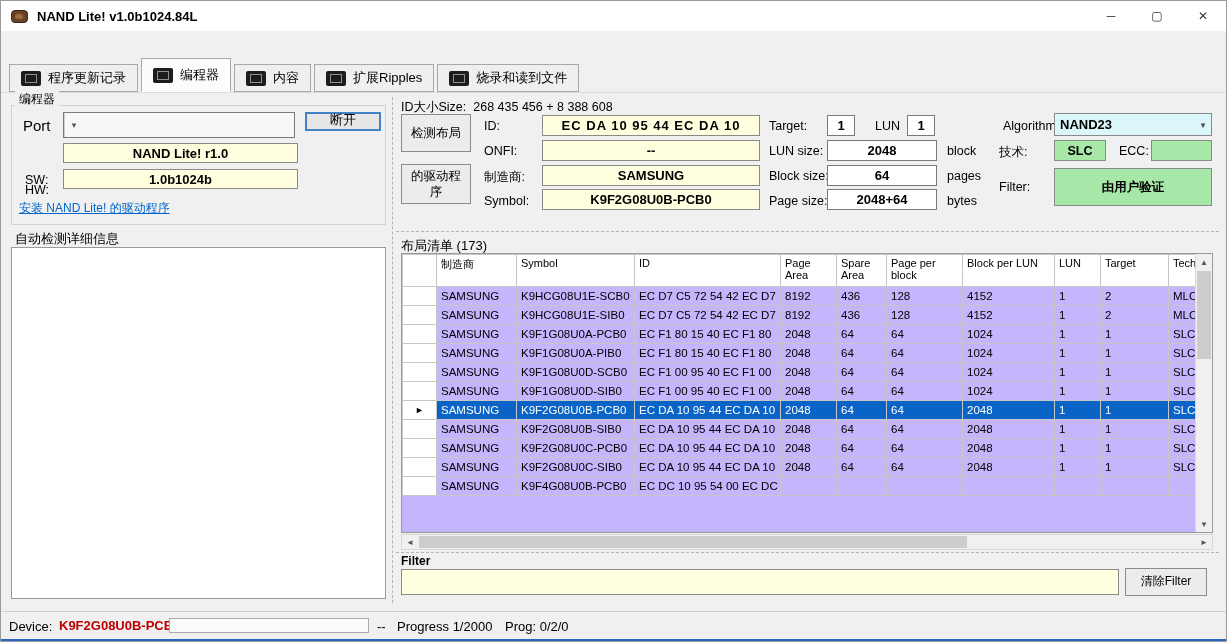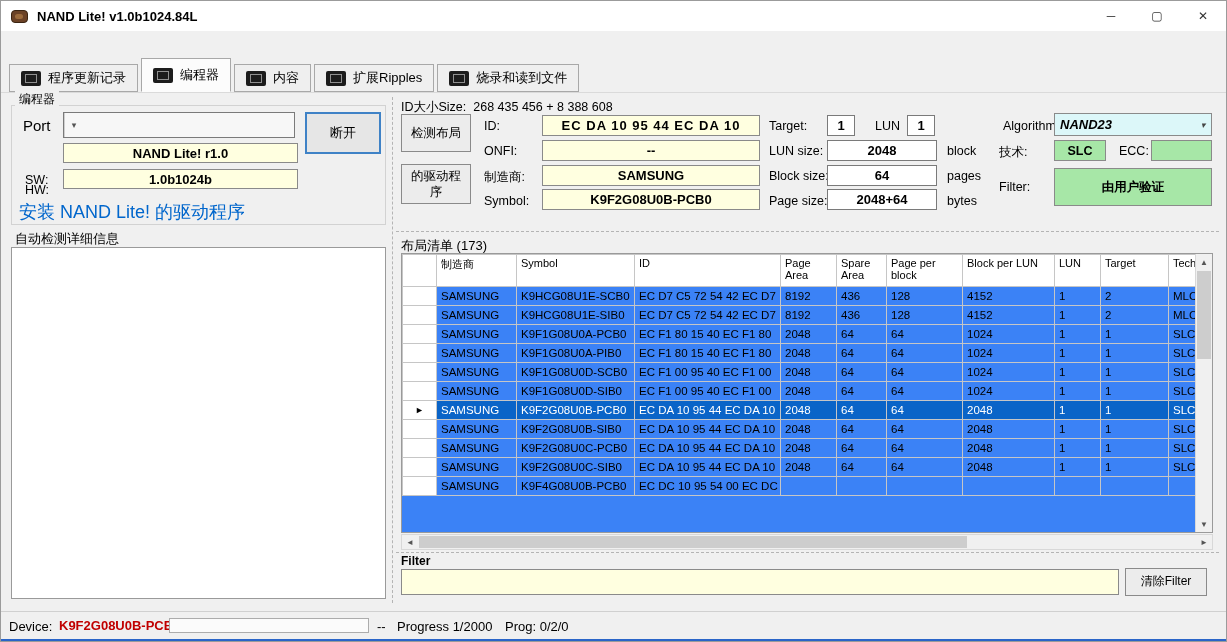--- a/index.html
+++ b/index.html
@@ -40,21 +40,21 @@
   
   .label { font-size:12.5px; color:#000; white-space:nowrap; }
   .yellow-field { background:#ffffe0; border:1px solid #8a8a8a; display:flex; align-items:center;
                   justify-content:center; font-weight:bold; font-size:13px; white-space:nowrap; overflow:hidden; }
   .white-box { background:#ffffff; border:1px solid #7a7a7a; display:flex; align-items:center;
                justify-content:center; font-weight:bold; font-size:13px; }
   .green-box { background:#a7e7a7; border:1px solid #8a8a8a; display:flex; align-items:center;
                justify-content:center; font-weight:bold; font-size:12.5px; text-align:center; }
   .btn { background:#ececec; border:1px solid #8a8a8a; display:flex; align-items:center;
          justify-content:center; font-size:12.5px; text-align:center; cursor:pointer; line-height:1.3; }
-  .link { color:#0066cc; font-size:18px; cursor:pointer; white-space:nowrap; }
+  .link { color:#0066cc; text-decoration:underline; font-size:12px; cursor:pointer; white-space:nowrap; }
   .dashed-v { border-left:1px dashed #b4b4b4; }
   .dashed-h { border-top:1px dashed #b4b4b4; }
 
   
   .groupbox { position:absolute; left:10px; top:104px; width:375px; height:120px;
               border:1px solid #d2d2d2; }
   .group-legend { position:absolute; left:14px; top:90px; background:#f0f0f0; padding:0 4px;
                   font-size:12px; }
   .port-label { position:absolute; left:22px; top:116px; font-size:15px; }
   .combo { background:#f7f7f7; border:1px solid #7a7a7a; display:flex; align-items:center;
@@ -69,21 +69,21 @@
 
   
   .idhex { letter-spacing:1px; }
   .algo { background:#dcf7f9; border:1px solid #8a8a8a; display:flex; align-items:center;
           cursor:pointer; }
   .algo .algo-text { flex:1; padding-left:5px; font-weight:bold; font-size:13px; }
   .algo .algo-arrow { width:16px; font-size:9px; color:#444; text-align:center; }
 
   
   .table-wrap { position:absolute; left:400px; top:252px; width:812px; height:280px;
-                background:#3b82f6; border:1px solid #9a9a9a; overflow:hidden; }
+                background:#c4b5fd; border:1px solid #9a9a9a; overflow:hidden; }
   table { border-collapse:collapse; table-layout:fixed; width:812px; }
   th, td { border:1px solid #c6c6c6; padding:2px 4px; text-align:left; font-weight:normal;
            overflow:hidden; white-space:nowrap; }
   thead th { height:32px; vertical-align:top; font-size:11px; background:#ffffff; }
   tbody td { height:19px; font-size:11.5px; }
   tr.selected td { background:#0a64c8; color:#ffffff; }
   td.marker, tr.selected td.marker { background:#ffffff; color:#000; text-align:center;
                                      font-size:9px; padding:0; }
   .vscroll { position:absolute; right:0; top:0; width:17px; height:278px; background:#f0f0f0;
              border-left:1px solid #d8d8d8; }
@@ -148,21 +148,21 @@
       </div>
     </div>
 
   <div class="groupbox"></div>
   <span class="group-legend">编程器</span>
 
   <span class="port-label">Port</span>
   <div class="abs combo" style="left:62px; top:111px; width:232px; height:26px;">
     <span class="combo-arrow">▾</span>
   </div>
-  <div class="abs btn disconnect-btn" style="left:304px; top:111px; width:76px; height:42px;">断开</div>
+  <div class="abs btn disconnect-btn" style="left:304px; top:111px; width:76px; height:19px;font-family:Liberation Mono, monospace;">断开</div>
 
   <span class="abs label" style="left:24px; top:146px;margin-top:36px;">HW:</span>
   <div class="abs yellow-field" style="left:62px; top:142px; width:235px; height:20px;">NAND Lite! r1.0</div>
 
   <span class="abs label" style="left:24px; top:172px;">SW:</span>
   <div class="abs yellow-field" style="left:62px; top:168px; width:235px; height:20px;">1.0b1024b</div>
 
   <span class="abs link" style="left:18px; top:199px;">安装 NAND Lite! 的驱动程序</span>
 
   <span class="abs label" style="left:14px; top:229px; font-size:13px;">自动检测详细信息</span>
@@ -201,21 +201,21 @@
 
   <span class="abs label" style="left:768px; top:168px;">Block size::</span>
   <div class="abs white-box" style="left:826px; top:164px; width:110px; height:21px;">64</div>
   <span class="abs label" style="left:946px; top:168px;">pages</span>
 
   <span class="abs label" style="left:768px; top:193px;">Page size:</span>
   <div class="abs white-box" style="left:826px; top:188px; width:110px; height:21px;">2048+64</div>
   <span class="abs label" style="left:946px; top:193px;">bytes</span>
 
   <span class="abs label" style="left:996px; top:118px;margin-left:6px;">Algorithm</span>
-  <div class="abs algo" style="left:1053px; top:112px; width:158px; height:23px;font-style:italic;">
+  <div class="abs algo" style="left:1053px; top:112px; width:158px; height:23px;">
     <span class="algo-text">NAND23</span>
     <span class="algo-arrow">▾</span>
   </div>
 
   <span class="abs label" style="left:998px; top:143px;">技术:</span>
   <div class="abs green-box" style="left:1053px; top:139px; width:52px; height:21px;">SLC</div>
   <span class="abs label" style="left:1118px; top:143px;">ECC:</span>
   <div class="abs green-box" style="left:1150px; top:139px; width:61px; height:21px;"></div>
 
   <span class="abs label" style="left:998px; top:179px;">Filter:</span>

